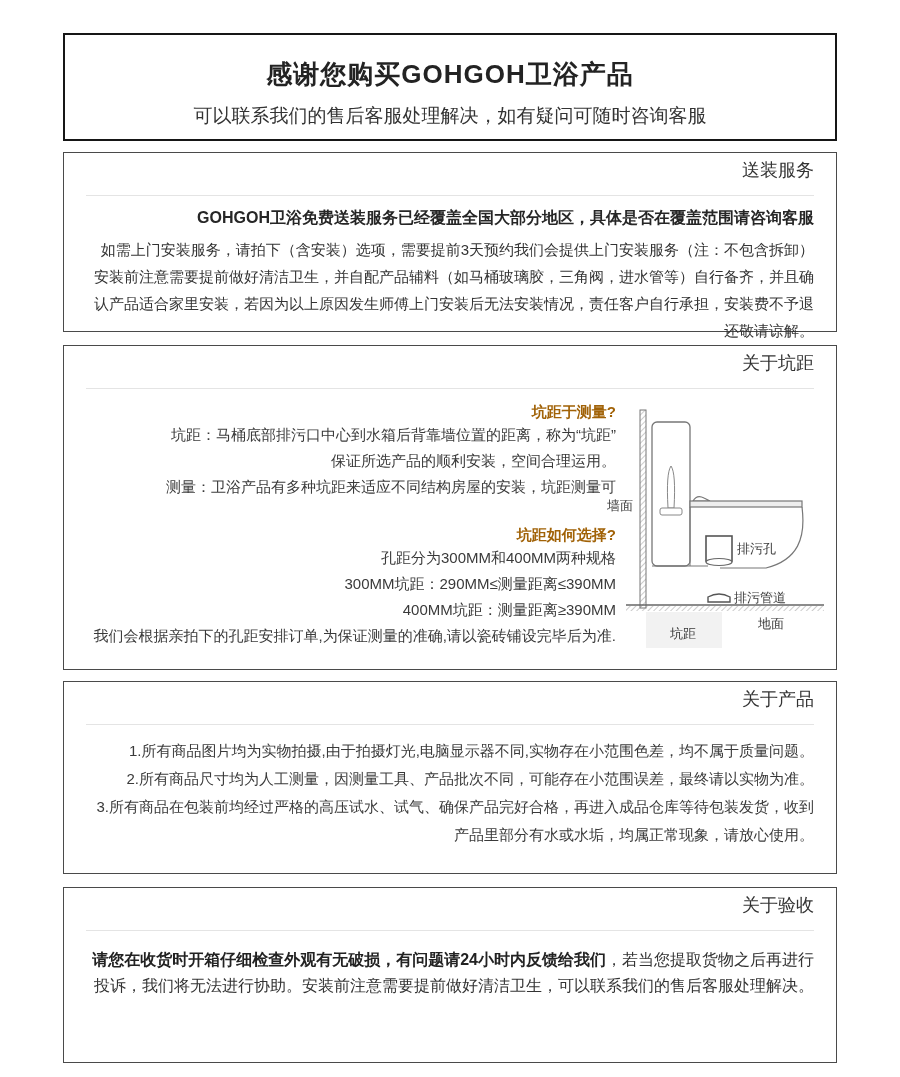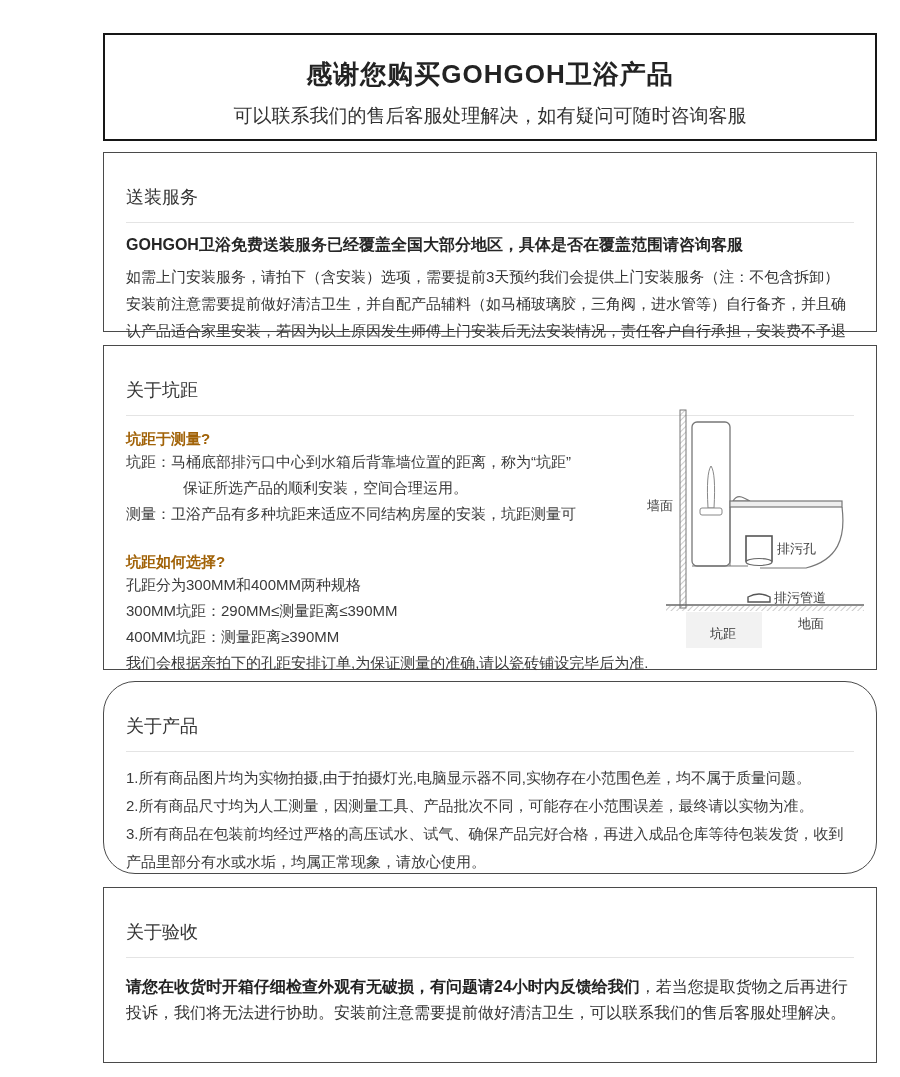--- a/index.html
+++ b/index.html
@@ -6,53 +6,53 @@
   html, body { background: #ffffff; }
   body {
     width: 900px; height: 1077px;
     font-family: "Liberation Sans", "DejaVu Sans", sans-serif;
     color: #333;
   }
   .page { position: relative; width: 900px; height: 1077px; background: #fff; overflow: hidden; }
 
   .box {
     position: absolute; left: 63px; width: 774px;
-    background: #fff; border: 1px solid #4a4a4a; margin-left: 40px;
+    background: #fff; border: 1px solid #4a4a4a;
   }
 
   
   .box--header { top: 33px; height: 108px; border: 2px solid #161616; text-align: center; }
   .header-title {
     margin-top: 22px; font-size: 26px; font-weight: bold; color: #232323; letter-spacing: 1px;
   }
   .header-subtitle { margin-top: 11px; font-size: 19px; color: #333; }
 
   
-  .section { padding: 32px 22px 0 22px; }
+  .section { padding: 5px 22px 0 22px; text-align: right; }
   .section-heading { font-size: 18px; font-weight: 400; color: #333; }
   .divider { border: none; border-top: 1px solid #e4e4e4; margin: 13px 0 0 0; }
 
   .box--delivery { top: 152px; height: 180px; }
   .lead { font-size: 16px; font-weight: bold; color: #262626; margin-top: 12px; }
   .delivery-body { font-size: 15px; line-height: 27px; color: #333; margin-top: 7px; }
 
   .box--pit { top: 345px; height: 325px; }
   .pit-text { width: 530px; }
   .sub-heading { font-size: 15px; font-weight: bold; color: #a16207; margin-top: 14px; }
   .pit-line { font-size: 15px; color: #3a3a3a; line-height: 26px; }
   .pit-line--indent { padding-left: 57px; }
   .pit-gap { height: 12px; }
 
   .diagram {
     position: absolute; top: 52px; right: 4px; width: 232px; height: 258px;
   }
   .diagram svg { width: 100%; height: 100%; }
   .diagram text { font-family: "Liberation Sans", "DejaVu Sans", sans-serif; font-size: 13px; fill: #3a3a3a; }
 
-  .box--product { top: 681px; height: 193px; border-radius: 32px; }
+  .box--product { top: 681px; height: 193px; }
   .product-item { font-size: 15px; color: #3a3a3a; line-height: 28px; margin-top: 0; }
   .product-list { margin-top: 12px; }
 
   .box--acceptance { top: 887px; height: 176px; }
   .acceptance-body { margin-top: 16px; font-size: 16px; line-height: 26px; color: #333; }
   .acceptance-bold { font-weight: bold; color: #222; }
 </style>
 </head>
 <body>
 

